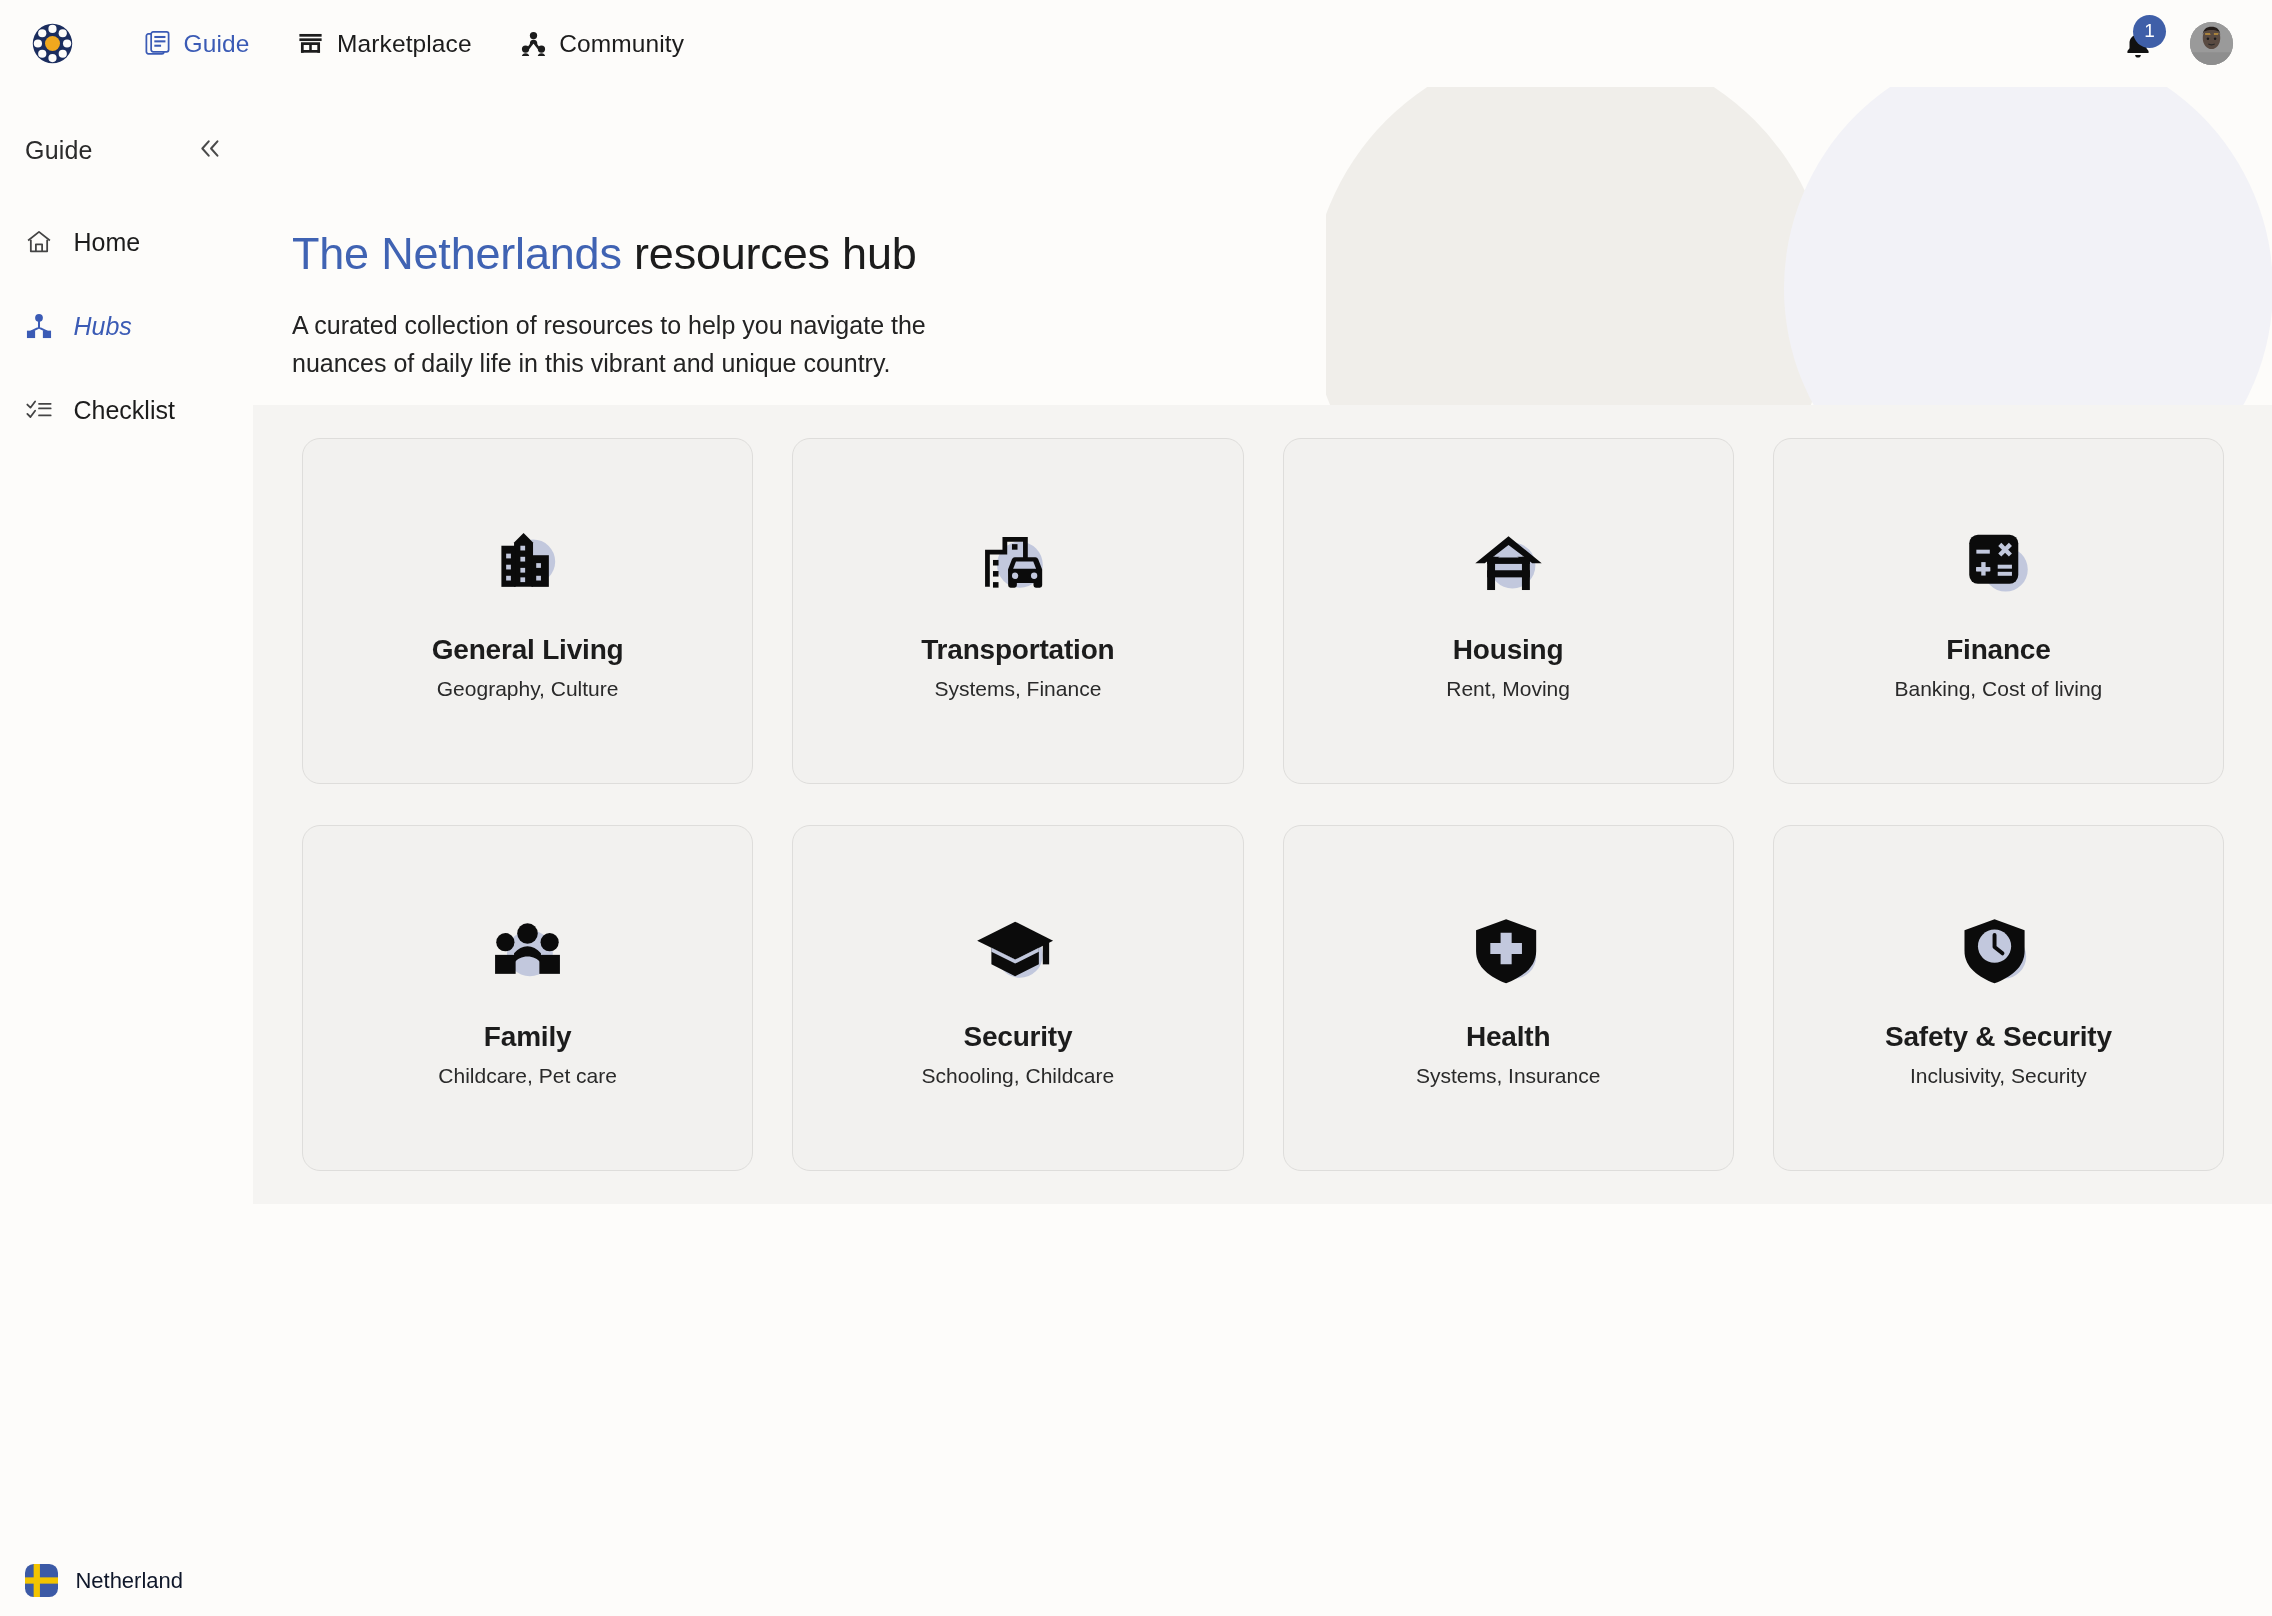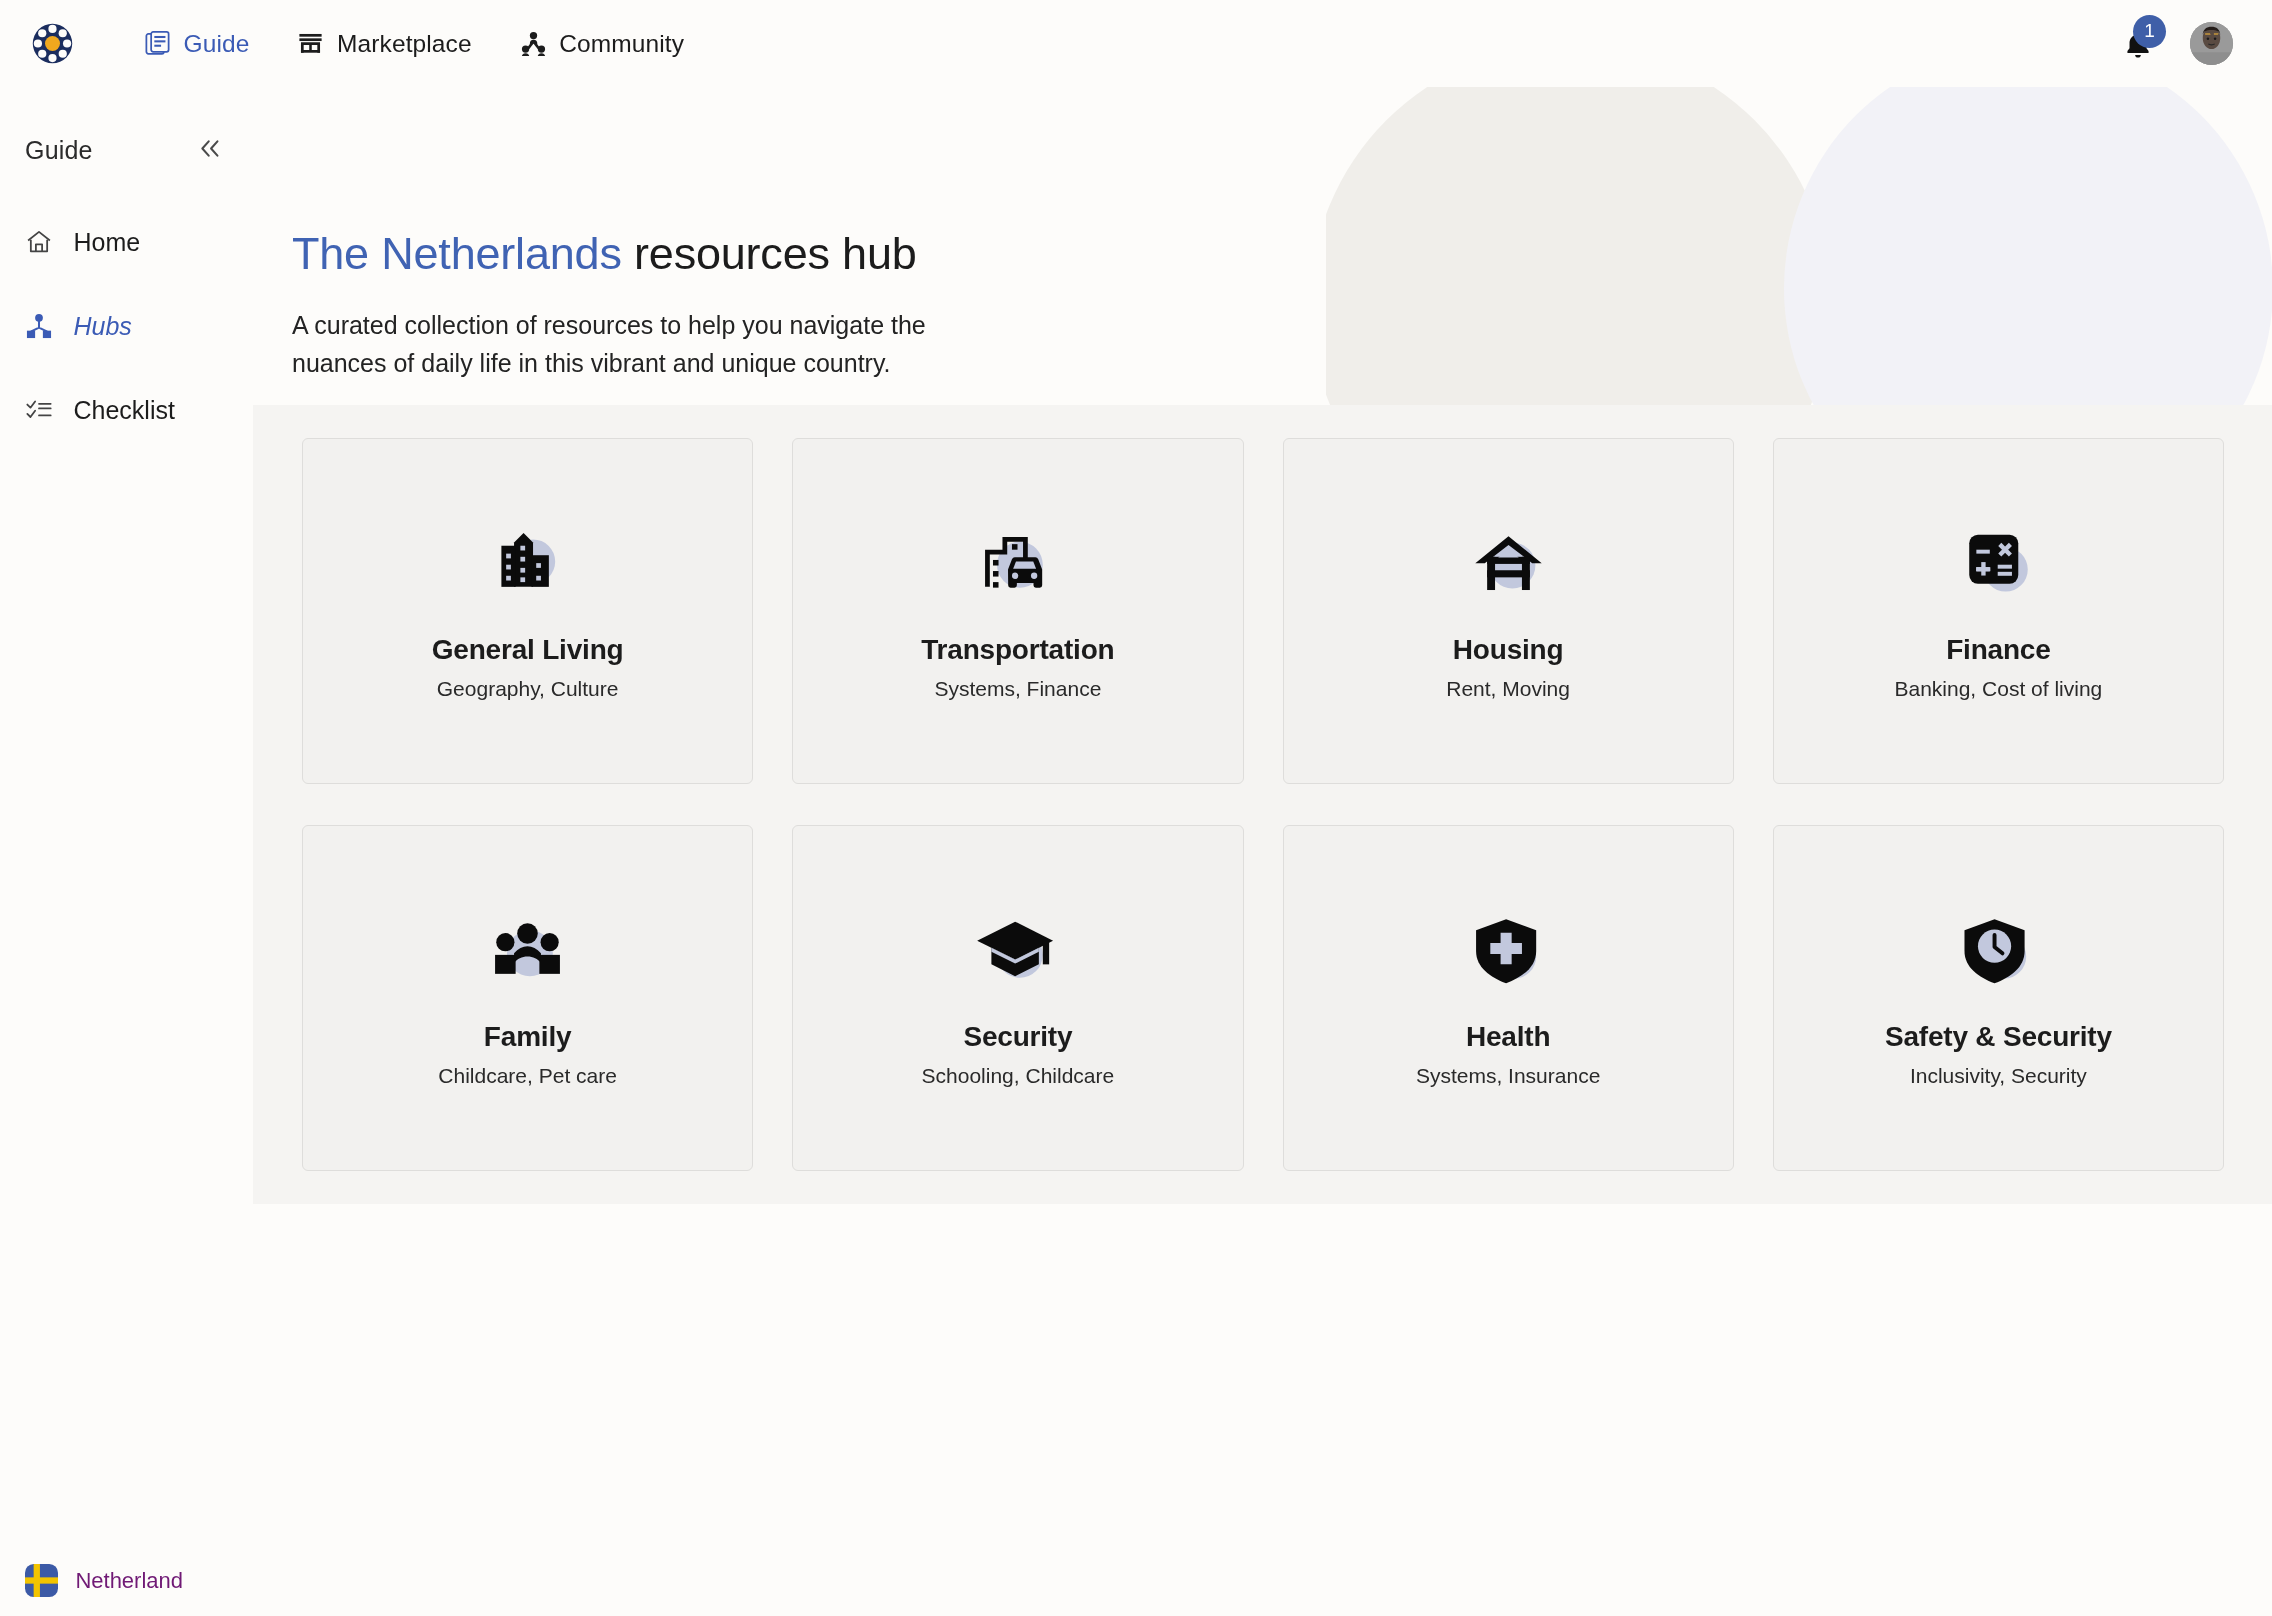--- a/index.html
+++ b/index.html
@@ -198,21 +198,21 @@
     display: grid;
     grid-template-columns: repeat(4, 1fr);
     gap: 41px 39px;
     width: 100%;
     height: 100%;
   }
 
   .card {
     background: #f2f1ef;
     border: 1.6px solid #dedddb;
-    border-radius: 6px;
+    border-radius: 18px;
     display: flex;
     flex-direction: column;
     align-items: center;
     justify-content: center;
     cursor: pointer;
     padding: 16px;
   }
 
   .card-icon {
     width: 87px; height: 87px;
@@ -248,21 +248,21 @@
     z-index: 35;
     cursor: pointer;
   }
   .flag {
     width: 33px; height: 33px;
     border-radius: 8.7px;
     overflow: hidden;
     flex: 0 0 auto;
   }
   .flag svg { width: 100%; height: 100%; display: block; }
-  .footer-label { font-size: 22px; color: #701a75; }
+  .footer-label { font-size: 22px; color: #0f172a; }
 </style>
 </head>
 <body>
 
 <div class="topnav">
 
   <span class="brand-logo">
     <svg viewBox="0 0 52 52" xmlns="http://www.w3.org/2000/svg">
       <g fill="#1b2d5e">
         <circle cx="26" cy="26" r="25"></circle>

